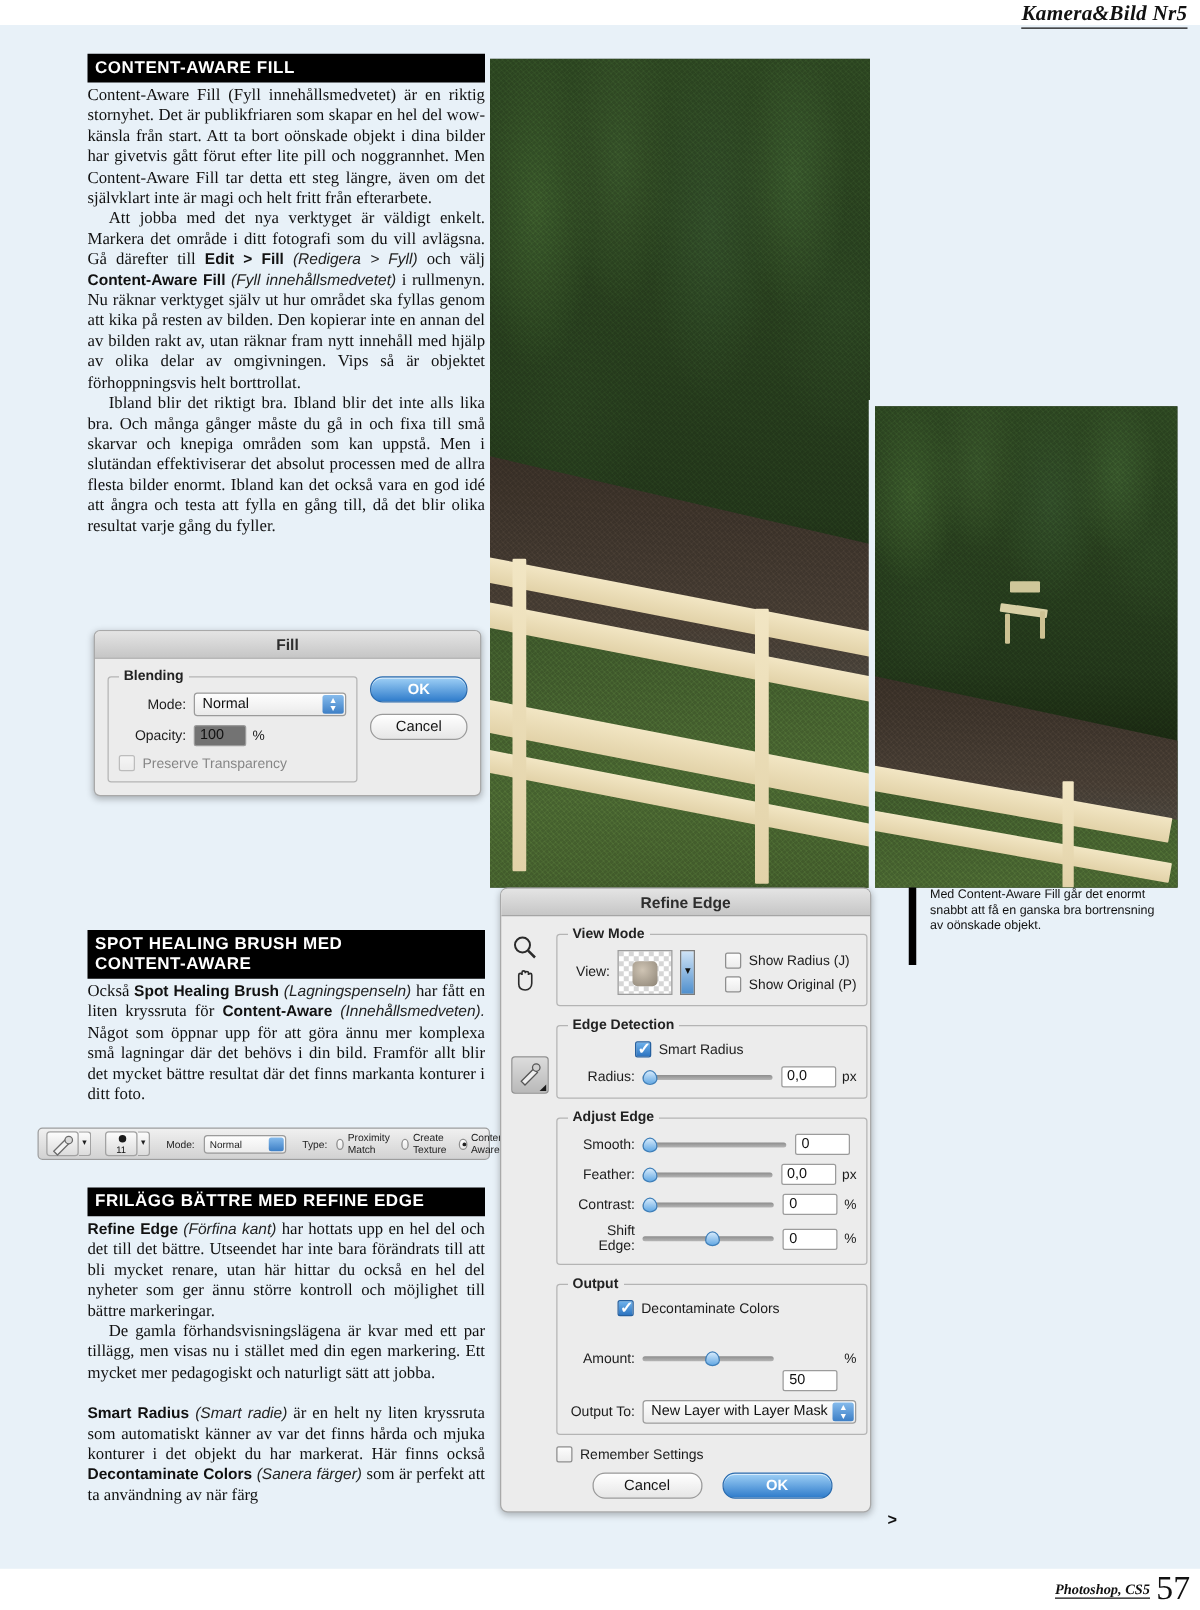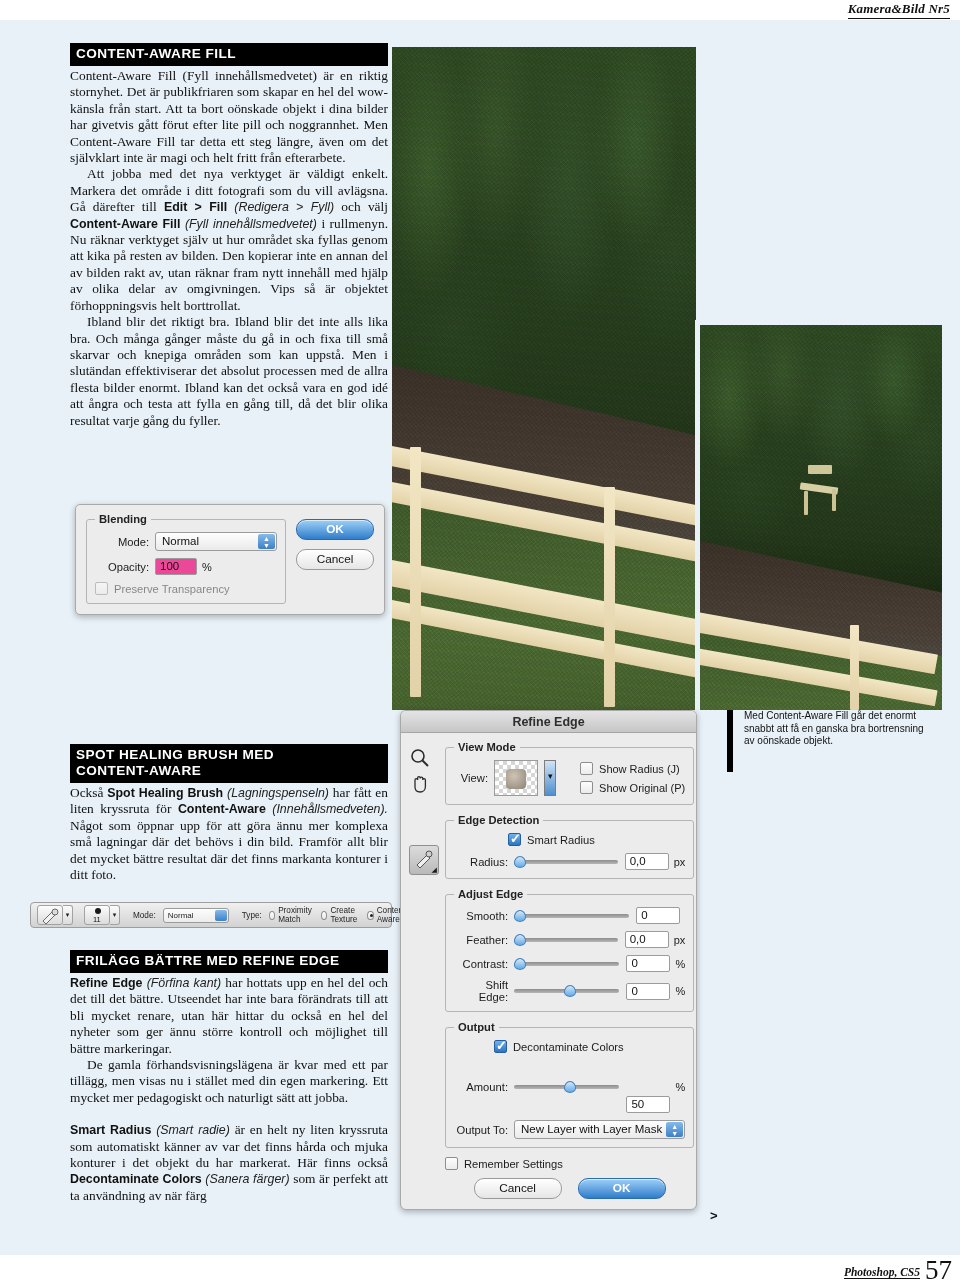--- a/index.html
+++ b/index.html
@@ -11,21 +11,21 @@
     overflow: hidden;
   }
   
   .page-bg {
     position: absolute; left: 0; top: 20px; width: 960px; height: 1235px;
     background: #e8f1f8;
   }
   .page-header {
     position: absolute; right: 10px; top: 1px;
     font-family: "Liberation Serif", serif;
-    font-style: italic; font-weight: bold; font-size: 13px;
+    font-style: italic; font-weight: bold; font-size: 17px;
     color: #111; letter-spacing: .2px;
     border-bottom: 1.2px solid #111; padding-bottom: 1px;
   }
   .page-footer {
     position: absolute; right: 8px; bottom: 6px;
     display: flex; align-items: flex-end; gap: 5px;
   }
   .page-footer .ftxt {
     font-family: "Liberation Serif", serif;
     font-style: italic; font-weight: bold; font-size: 11.5px; color: #111;
@@ -128,21 +128,21 @@
     position: absolute; right: 1px; top: 1px; width: 17px; height: 15px;
     background: linear-gradient(#86bbec,#3d7fc6);
     border-radius: 2px; color: #fff; font-size: 7px; line-height: 7px;
     text-align: center; padding-top: 1px;
   }
   .popup .arrows i { display:block; font-style: normal; }
   .field {
     background: #fff; border: 1px solid #9b9b9b; border-radius: 2px;
     font-size: 11.5px; line-height: 15px; height: 17px; padding: 0 4px; color: #111;
   }
-  .field.sel { background: #ec4899; }
+  .field.sel { background: #737373; }
   .btn {
     border: 1px solid #9a9a9a; border-radius: 10px; height: 21px;
     font-size: 11.8px; line-height: 19px; text-align: center;
     background: linear-gradient(#ffffff,#e6e6e6); color: #141414;
     min-width: 74px; padding: 0 10px;
   }
   .btn.primary {
     background: linear-gradient(#9fd0f6,#2f7ccb);
     border-color:#2a6bae; color:#fff; font-weight:600;
     box-shadow: inset 0 1px 0 rgba(255,255,255,.6);
@@ -250,20 +250,21 @@
 </div>
 
 <div class="col" style="top:43px;">
   <div class="sechead">CONTENT-AWARE FILL</div>
   <p>Content-Aware Fill (Fyll innehållsmedvetet) är en riktig stornyhet. Det är publikfriaren som skapar en hel del wow-känsla från start. Att ta bort oönskade objekt i dina bilder har givetvis gått förut efter lite pill och noggrannhet. Men Content-Aware Fill tar detta ett steg längre, även om det självklart inte är magi och helt fritt från efterarbete.</p>
   <p class="ind">Att jobba med det nya verktyget är väldigt enkelt. Markera det område i ditt fotografi som du vill avlägsna. Gå därefter till <span class="b">Edit &gt; Fill</span> <span class="i">(Redigera &gt; Fyll)</span> och välj <span class="b">Content-Aware Fill</span> <span class="i">(Fyll innehållsmedvetet)</span> i rullmenyn. Nu räknar verktyget själv ut hur området ska fyllas genom att kika på resten av bilden. Den kopierar inte en annan del av bilden rakt av, utan räknar fram nytt innehåll med hjälp av olika delar av omgivningen. Vips så är objektet förhoppningsvis helt borttrollat.</p>
   <p class="ind">Ibland blir det riktigt bra. Ibland blir det inte alls lika bra. Och många gånger måste du gå in och fixa till små skarvar och knepiga områden som kan uppstå. Men i slutändan effektiviserar det absolut processen med de allra flesta bilder enormt. Ibland kan det också vara en god idé att ångra och testa att fylla en gång till, då det blir olika resultat varje gång du fyller.</p>
 </div>
 
 <div class="dlg" style="left:75px; top:504px; width:310px;">
+  <div class="dlg-title">Fill</div>
   <div class="dlg-body">
     <div style="display:flex; gap:10px;">
       <div style="flex:1;">
         <fieldset class="grp" style="margin-bottom:0;">
           <legend>Blending</legend>
           <div class="row">
             <span class="lbl" style="width:54px;">Mode:</span>
             <span class="popup">
               <span>Normal</span>
               <span class="arrows">

